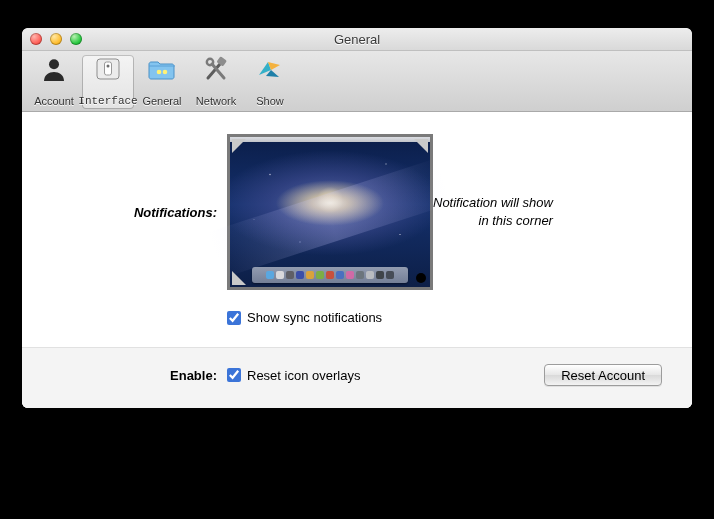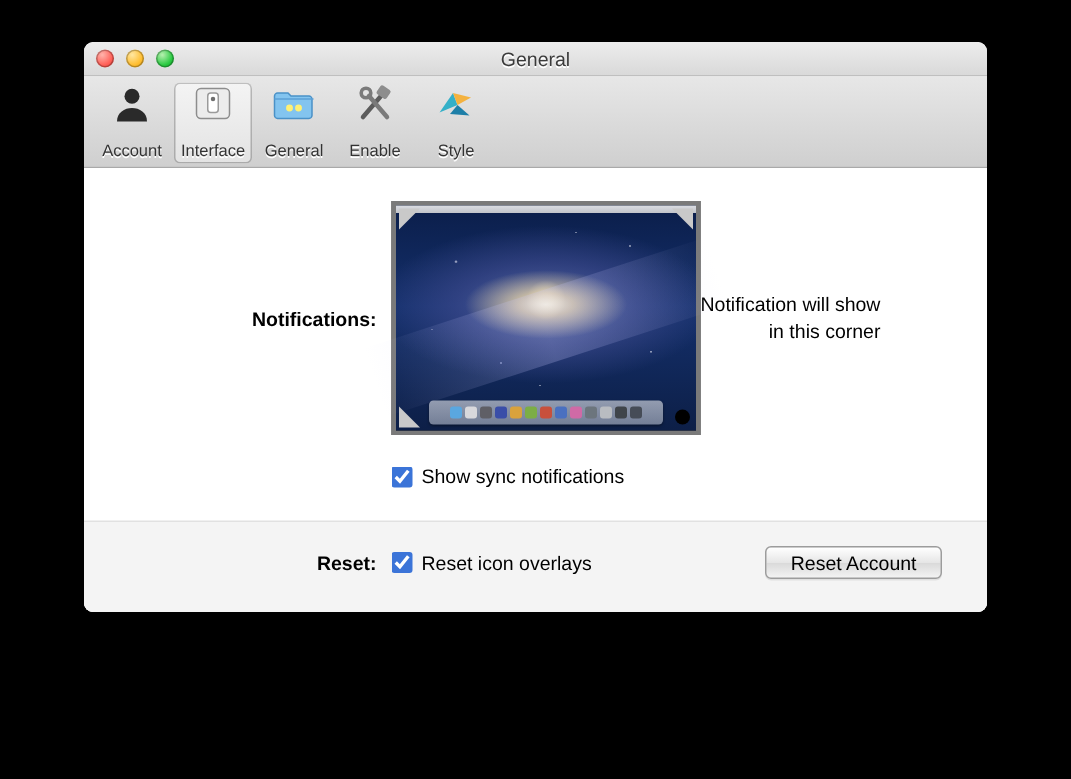--- a/index.html
+++ b/index.html
@@ -3,21 +3,21 @@
 <meta charset="utf-8">
 <style>
   html,body{margin:0;padding:0;height:100%;}
   body{
     background:#000;
     font-family:"Lucida Grande","Helvetica Neue",Arial,sans-serif;
     font-size:13px;color:#000;
     display:flex;align-items:flex-start;justify-content:center;
   }
   .window{
-    width:602px;margin-top:28px;
+    width:670px;margin-top:28px;
     background:#fff;border-radius:6px;
     box-shadow:0 14px 40px rgba(0,0,0,.55);
     overflow:hidden;
   }
   .titlebar{
     height:22px;
     background:linear-gradient(#ededed,#d9d9d9);
     border-bottom:1px solid #bfbfbf;
     position:relative;display:flex;align-items:center;
     border-top-left-radius:6px;border-top-right-radius:6px;
@@ -35,26 +35,27 @@
     display:flex;padding:4px 6px 2px;gap:2px;
   }
   .tbitem{
     display:flex;flex-direction:column;align-items:center;justify-content:space-between;
     width:52px;height:52px;border-radius:4px;cursor:default;
     padding-bottom:2px;
   }
   .tbitem.selected{
     background:linear-gradient(#f4f4f4,#e3e3e3);
     box-shadow:inset 0 0 0 1px rgba(0,0,0,.25),inset 0 1px 0 #fff;
+    font-family:Liberation Mono, monospace;
   }
   .tbitem .ic{width:30px;height:28px;display:flex;align-items:center;justify-content:center;}
   .tbitem .lbl{font-size:11px;color:#333;text-shadow:0 1px 0 #fff;margin-top:2px;}
   .content{background:#fff;}
   .section{padding:22px 30px;}
-  .row{display:flex;align-items:center;}
+  .row{display:flex;align-items:center;font-style:italic;}
   .lblcol{width:165px;text-align:right;font-weight:bold;padding-right:10px;font-size:13px;}
   .notif-row{align-items:center;}
   .screen{
     width:200px;height:150px;background:#111;
     border:3px solid #7a7a7a;position:relative;flex:0 0 auto;
   }
   
   .galaxy{
     position:absolute;inset:0;
     background:
@@ -154,31 +155,31 @@
     </div>
     <div class="tbitem">
       <div class="ic">
         <svg width="28" height="26" viewBox="0 0 28 26">
           <path d="M6 22 L18 8" stroke="#5c5c5c" stroke-width="3" stroke-linecap="round"></path>
           <rect x="16" y="2" width="8" height="7" rx="1.5" fill="#8d8d8d" transform="rotate(35 20 5)"></rect>
           <path d="M22 22 L10 8" stroke="#7a7a7a" stroke-width="3" stroke-linecap="round"></path>
           <circle cx="8" cy="6" r="3.2" fill="none" stroke="#7a7a7a" stroke-width="2.4"></circle>
         </svg>
       </div>
-      <div class="lbl">Enable</div>
+      <div class="lbl">Network</div>
     </div>
     <div class="tbitem">
       <div class="ic">
         <svg width="28" height="24" viewBox="0 0 28 24">
           <polygon points="3,18 12,5 15,13" fill="#34b0c8"></polygon>
           <polygon points="12,5 24,8 15,13" fill="#f4b23f"></polygon>
           <polygon points="15,13 23,20 10,19" fill="#1e7fa8"></polygon>
         </svg>
       </div>
-      <div class="lbl">Style</div>
+      <div class="lbl">Show</div>
     </div>
   </div>
 
   <div class="content">
 
     <div class="section">
       <div class="row notif-row">
         <div class="lblcol">Notifications:</div>
 
         <div class="screen">
@@ -211,20 +212,20 @@
 
       <div class="chkrow">
         <input type="checkbox" id="sync" checked="" style="">
         <label for="sync">Show sync notifications</label>
       </div>
     </div>
 
     <div class="divider"></div>
 
     <div class="style-section">
-      <div class="lblcol">Reset:</div>
+      <div class="lblcol">Enable:</div>
       <input type="checkbox" id="overlays" checked="" style="">
       <label for="overlays">Reset icon overlays</label>
       <button class="aqua-btn">Reset Account</button>
     </div>
 
   </div>
 </div>
 
 </body></html>

